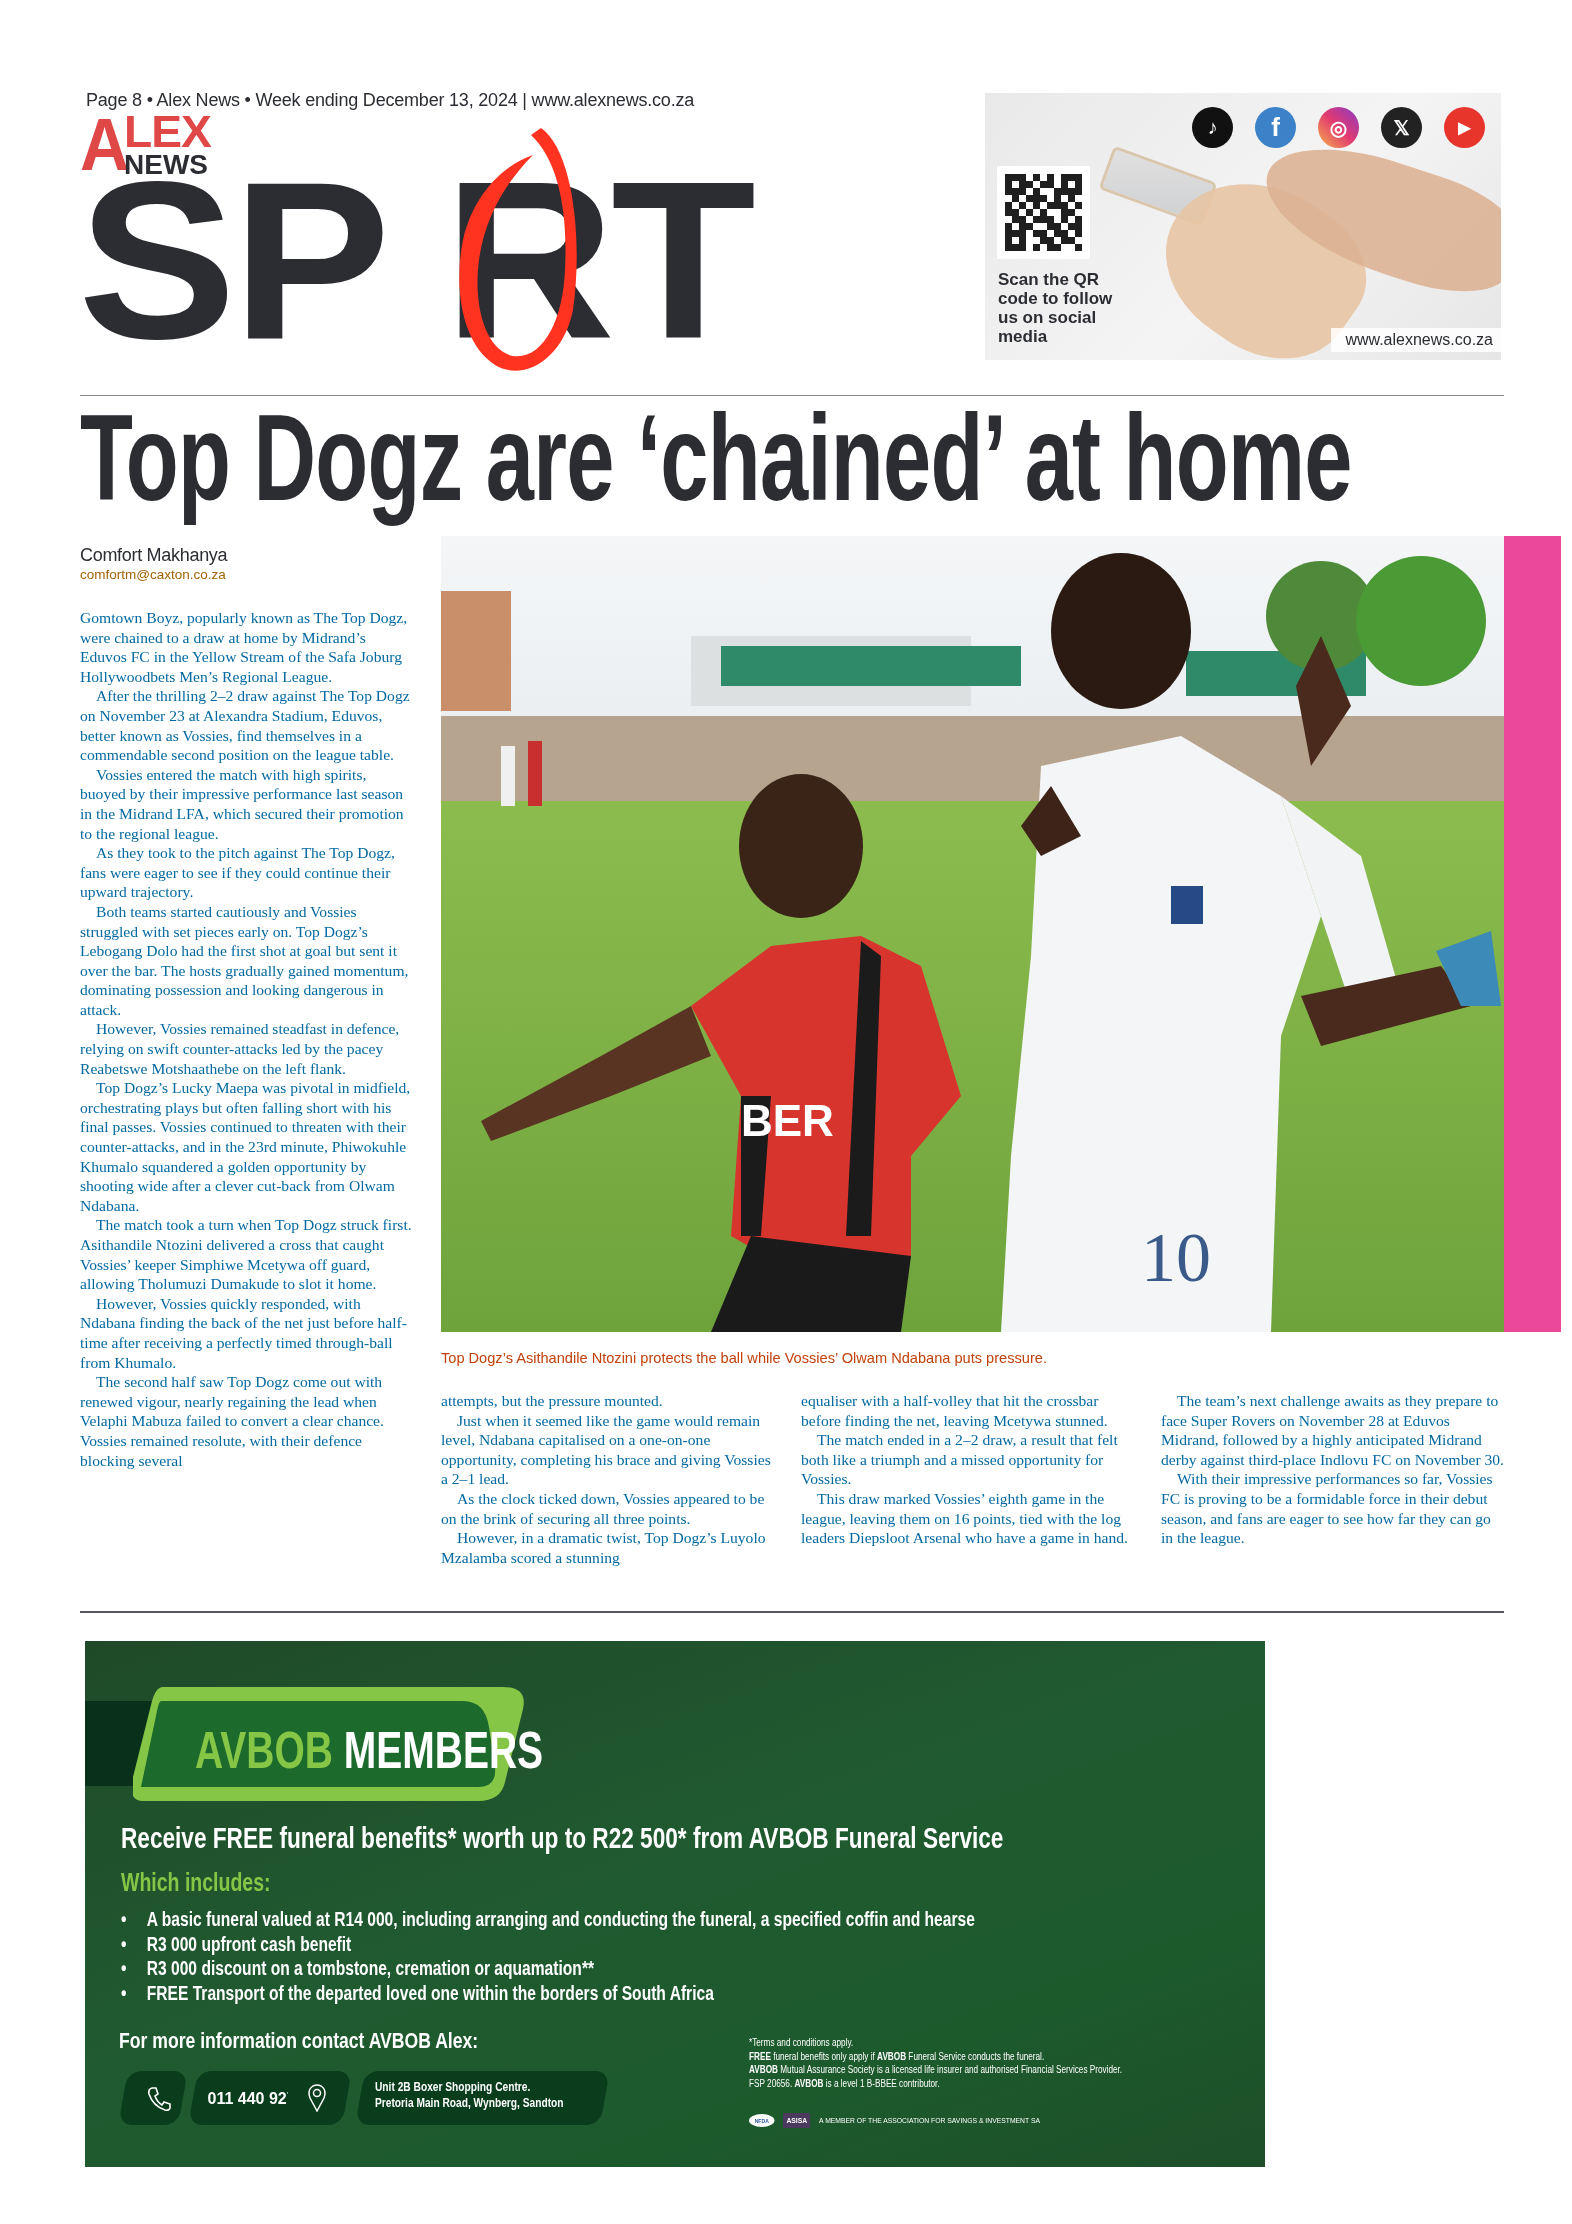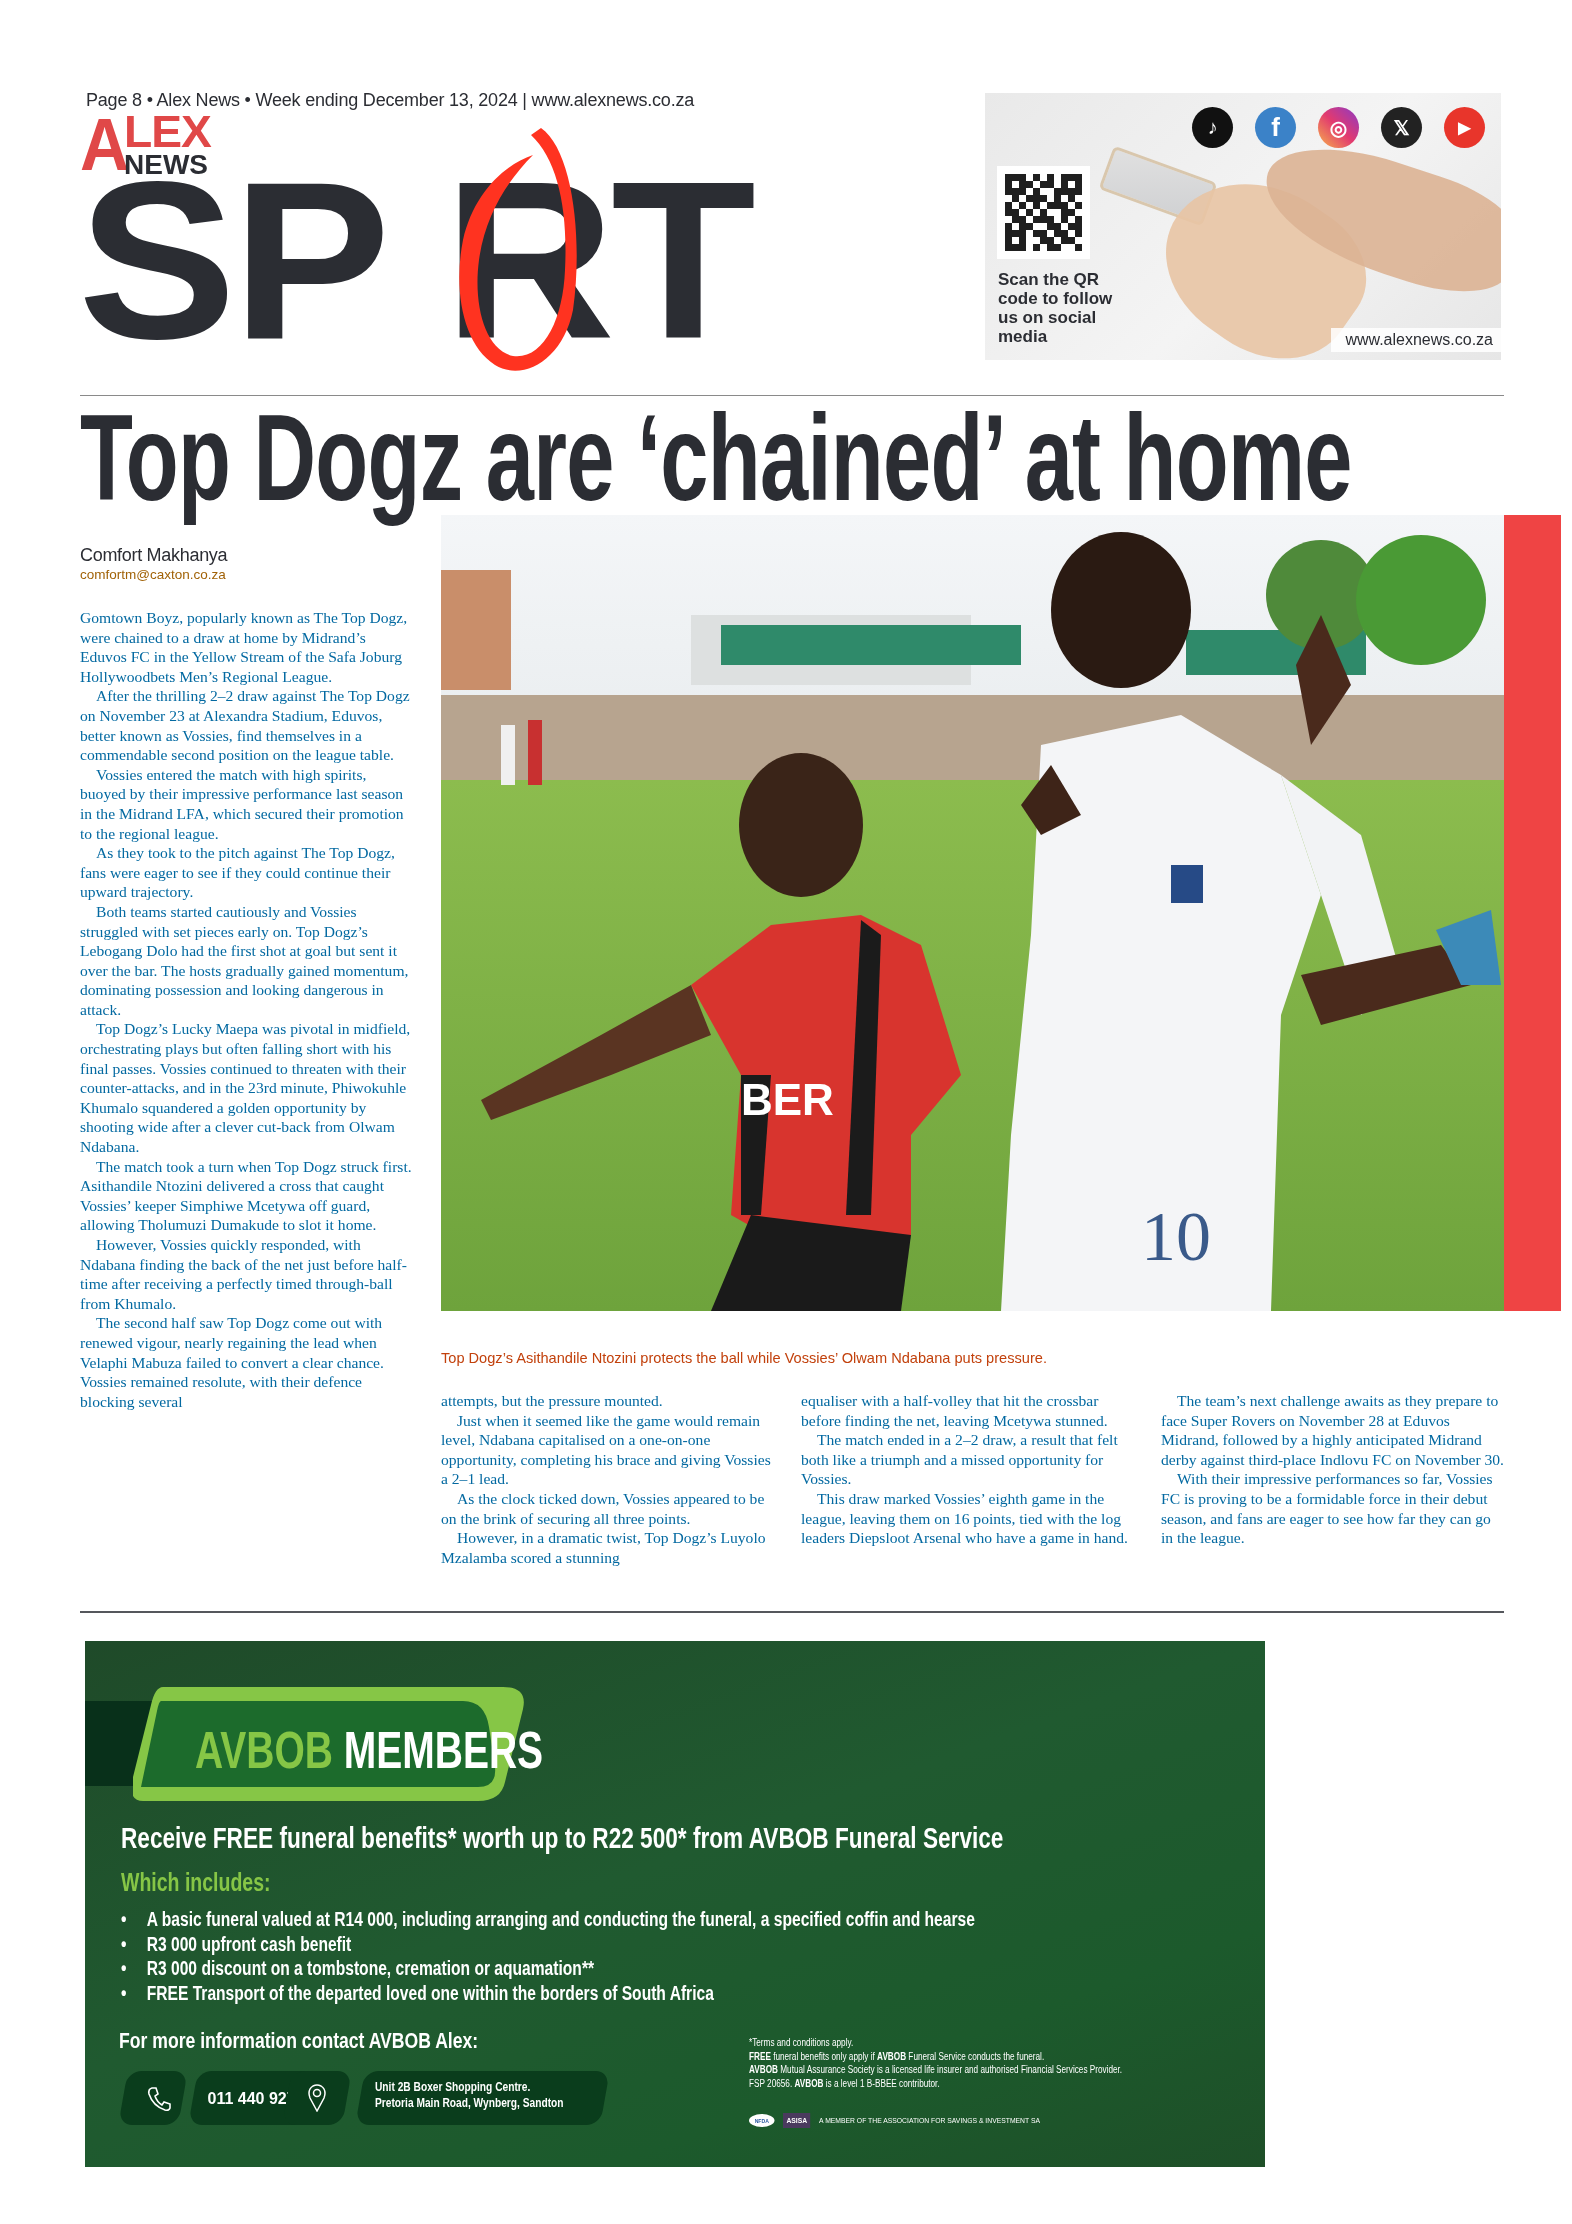--- a/index.html
+++ b/index.html
@@ -37,21 +37,21 @@
   .headline { position: absolute; left: 80px; top: 408px; font: bold 122px/100px "Liberation Sans", sans-serif; color: #2b2d33; white-space: nowrap; letter-spacing: -1px; transform: scaleX(0.71); transform-origin: left top; }
 
   .byline { position: absolute; left: 80px; top: 545px; }
   .byline .name { font-size: 18px; color: #2b2d33; letter-spacing: -0.3px; }
   .byline .email { font-size: 13.5px; color: #a16207; margin-top: 1px; }
 
   .col { position: absolute; font: 15.6px/19.6px "Liberation Serif", serif; color: #0369a1; text-align: left; }
   .col p { text-indent: 16px; }
   .col p.first { text-indent: 0; }
 
-  .photo { position: absolute; left: 441px; top: 515px; width: 1120px; height: 796px; overflow: hidden; background: #ef4444; }
+  .photo { position: absolute; left: 441px; top: 536px; width: 1120px; height: 796px; overflow: hidden; background: #ec4899; }
   .caption { position: absolute; left: 441px; top: 1350px; font-size: 14.6px; color: #c2410c; }
 
   
   .ad { position: absolute; left: 85px; top: 1641px; width: 1180px; height: 526px; background: linear-gradient(160deg, #1f4a29 0%, #205a30 45%, #1c5a2c 75%, #1e4f28 100%); overflow: hidden; }
   .ad .band-dark { position: absolute; left: 0; top: 60px; width: 80px; height: 85px; background: #08301a; }
   .ad .members { position: absolute; left: 48px; top: 46px; width: 395px; height: 114px; }
   .ad .members-title { position: absolute; left: 110px; top: 83px; font: bold 52px/52px "Liberation Sans", sans-serif; white-space: nowrap; transform: scaleX(0.75); transform-origin: left top; }
   .ad .members-title .g { color: #86c646; }
   .ad .members-title .w { color: #ffffff; }
   .ad .headline-ad { position: absolute; left: 36px; top: 182px; font: bold 29px/30px "Liberation Sans", sans-serif; color: #fff; white-space: nowrap; transform: scaleX(0.78); transform-origin: left top; }
@@ -236,20 +236,21 @@
   <div class="name">Comfort Makhanya</div>
   <div class="email">comfortm@caxton.co.za</div>
 </div>
 
 <div class="col" style="left:80px; top:608px; width:333px;">
   <p class="first">Gomtown Boyz, popularly known as The Top Dogz, were chained to a draw at home by Midrand’s Eduvos FC in the Yellow Stream of the Safa Joburg Hollywoodbets Men’s Regional League.</p>
   <p>After the thrilling 2–2 draw against The Top Dogz on November 23 at Alexandra Stadium, Eduvos, better known as Vossies, find themselves in a commendable second position on the league table.</p>
   <p>Vossies entered the match with high spirits, buoyed by their impressive performance last season in the Midrand LFA, which secured their promotion to the regional league.</p>
   <p>As they took to the pitch against The Top Dogz, fans were eager to see if they could continue their upward trajectory.</p>
   <p>Both teams started cautiously and Vossies struggled with set pieces early on. Top Dogz’s Lebogang Dolo had the first shot at goal but sent it over the bar. The hosts gradually gained momentum, dominating possession and looking dangerous in attack.</p>
+  <p>However, Vossies remained steadfast in defence, relying on swift counter-attacks led by the pacey Reabetswe Motshaathebe on the left flank.</p>
   <p>Top Dogz’s Lucky Maepa was pivotal in midfield, orchestrating plays but often falling short with his final passes. Vossies continued to threaten with their counter-attacks, and in the 23rd minute, Phiwokuhle Khumalo squandered a golden opportunity by shooting wide after a clever cut-back from Olwam Ndabana.</p>
   <p>The match took a turn when Top Dogz struck first. Asithandile Ntozini delivered a cross that caught Vossies’ keeper Simphiwe Mcetywa off guard, allowing Tholumuzi Dumakude to slot it home.</p>
   <p>However, Vossies quickly responded, with Ndabana finding the back of the net just before half-time after receiving a perfectly timed through-ball from Khumalo.</p>
   <p>The second half saw Top Dogz come out with renewed vigour, nearly regaining the lead when Velaphi Mabuza failed to convert a clear chance. Vossies remained resolute, with their defence blocking several</p>
 </div>
 
 <div class="photo">
   <svg width="1063" height="796" viewBox="0 0 1063 796">
     <defs>
       <linearGradient id="sky" x1="0" y1="0" x2="0" y2="1">

